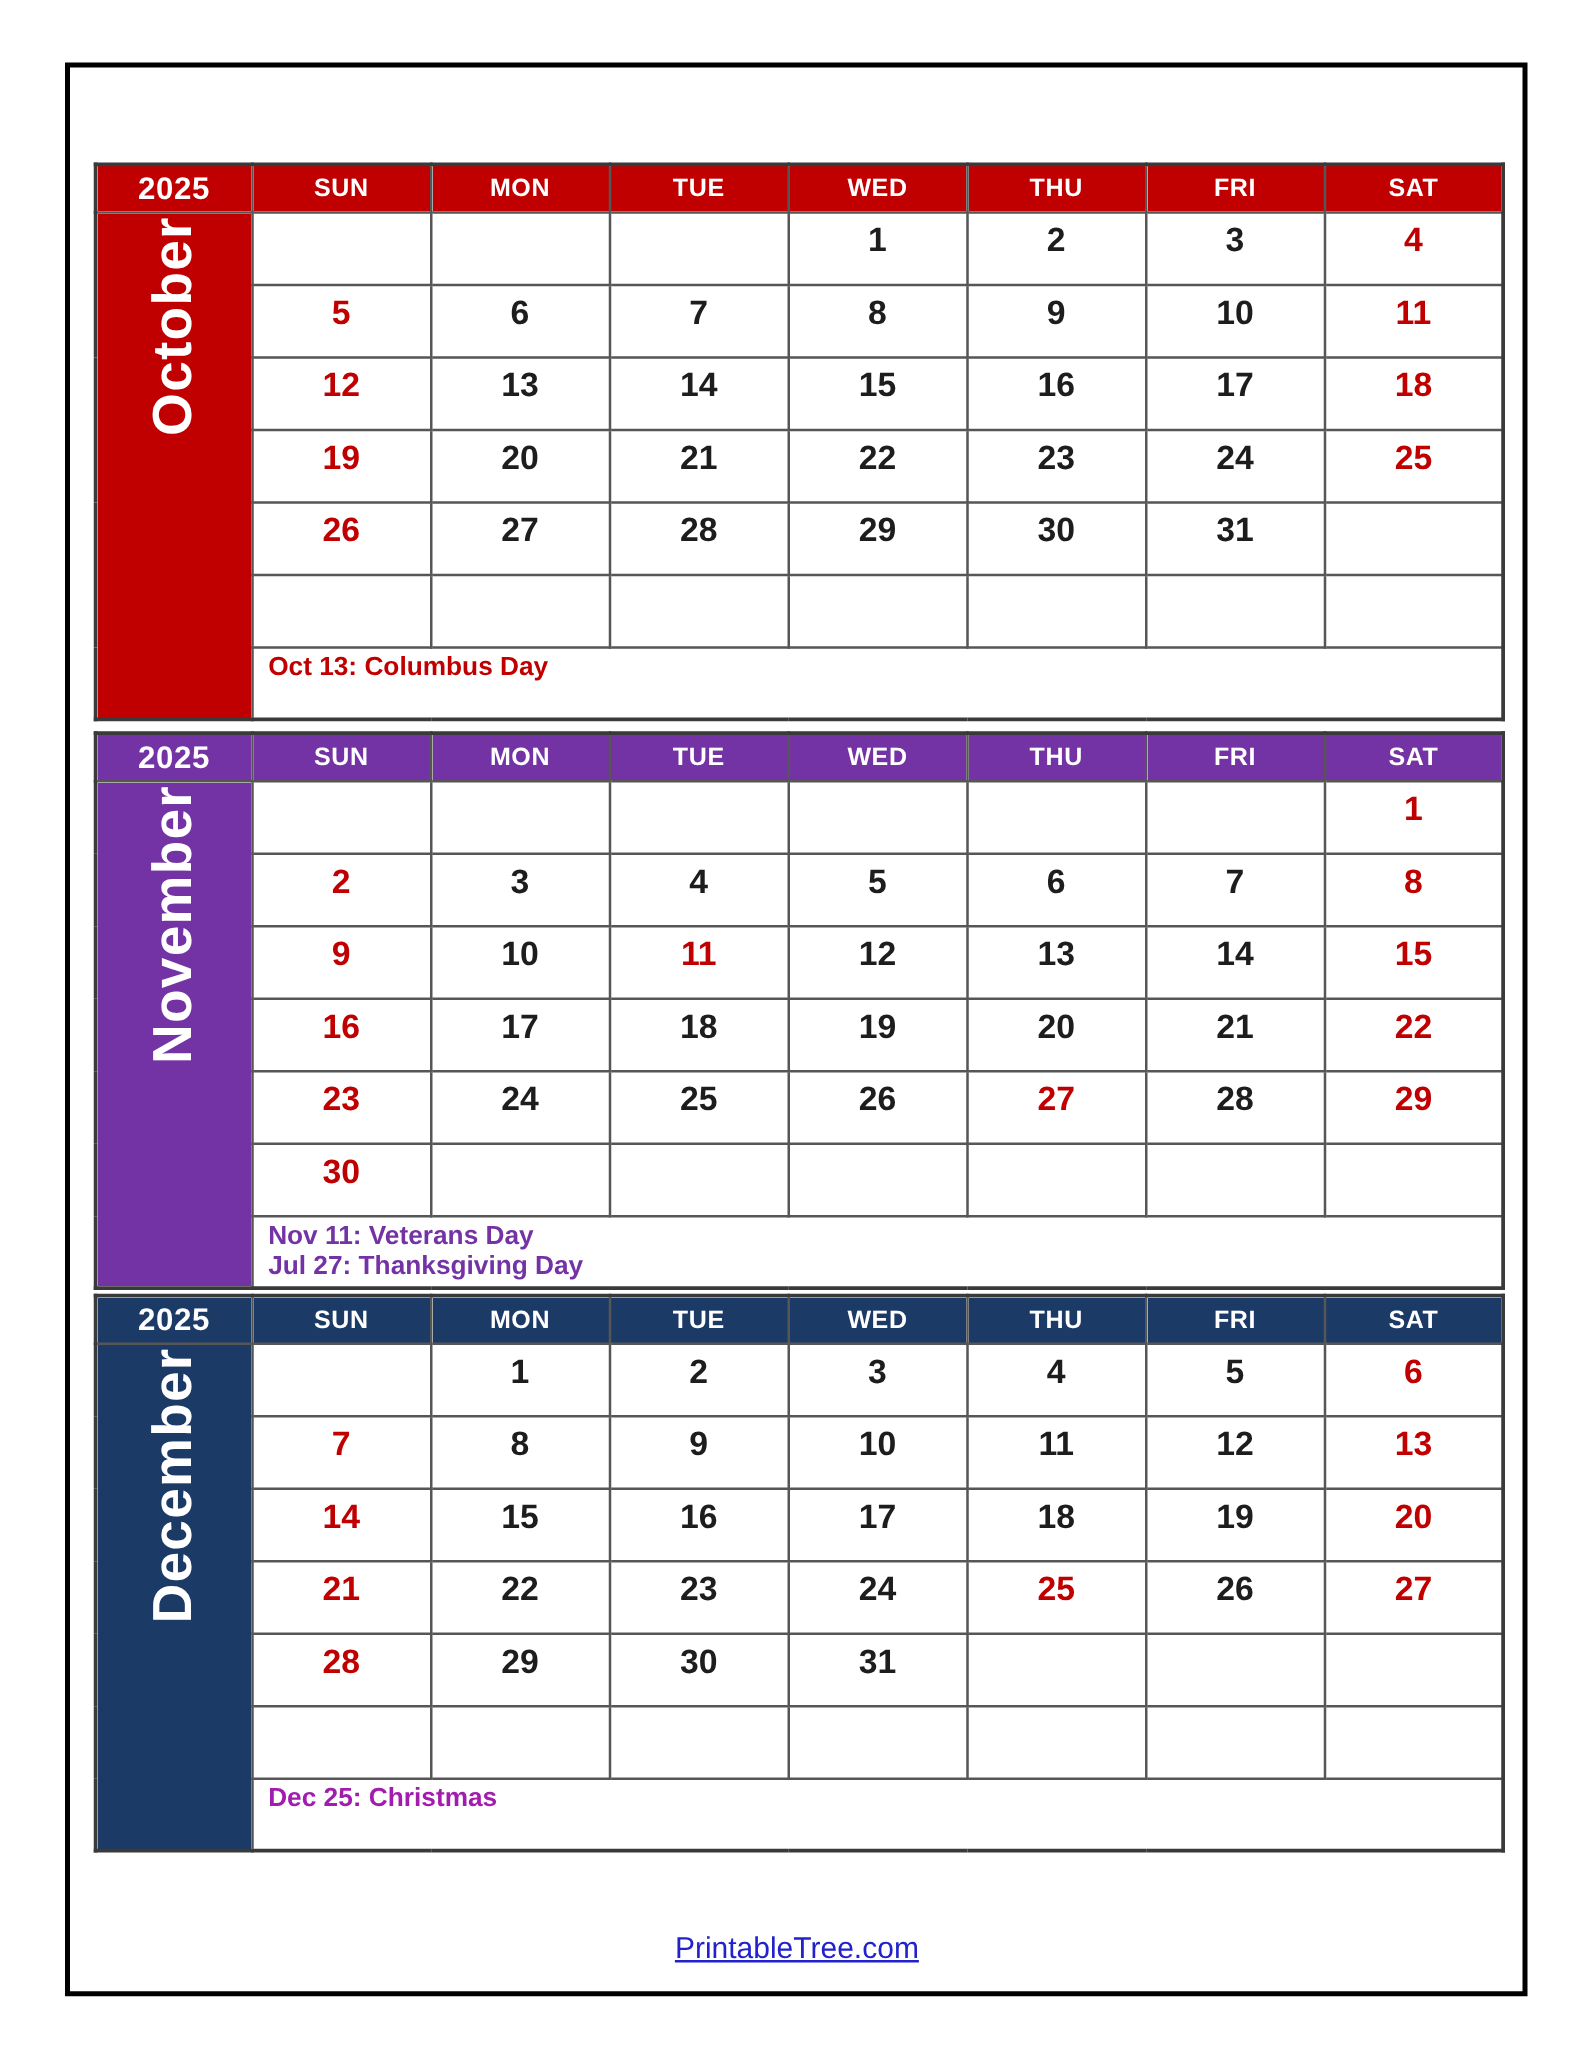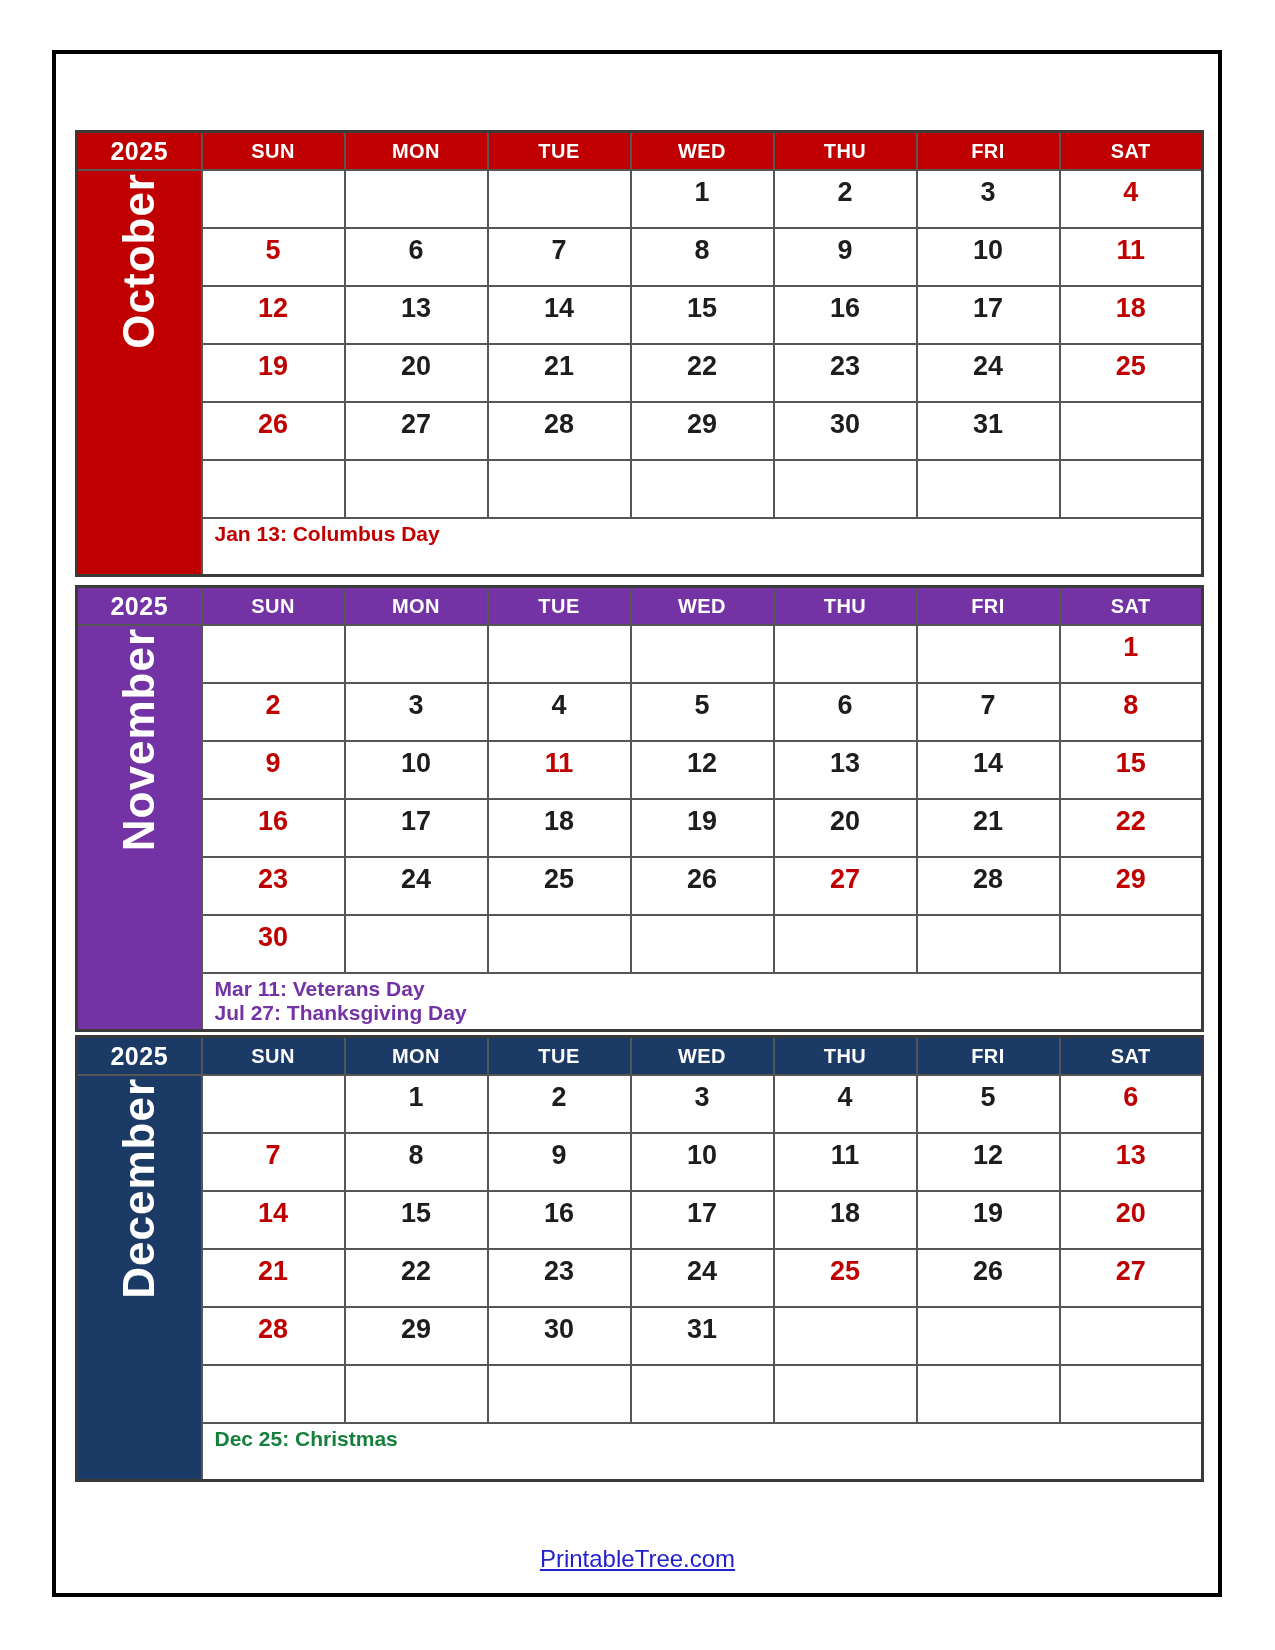--- a/index.html
+++ b/index.html
@@ -122,21 +122,21 @@
           <td style="color:#1d1d1d"></td>
           <td style="color:#1d1d1d"></td>
           <td style="color:#1d1d1d"></td>
           <td style="color:#1d1d1d"></td>
           <td style="color:#1d1d1d"></td>
           <td style="color:#1d1d1d"></td>
           <td style="color:#1d1d1d"></td>
         </tr>
         <tr class="holiday">
           <td colspan="7" style="color:#c00000">
-            <div>Jan 13: Columbus Day</div>
+            <div>Oct 13: Columbus Day</div>
           </td>
         </tr>
       </tbody>
     </table>
   <table class="month-table" style="top:585px">
       <colgroup>
         <col style="width:125px">
         <col style="width:143px">
         <col style="width:143px">
         <col style="width:143px">
@@ -208,21 +208,21 @@
           <td style="color:#c00000">30</td>
           <td style="color:#1d1d1d"></td>
           <td style="color:#1d1d1d"></td>
           <td style="color:#1d1d1d"></td>
           <td style="color:#1d1d1d"></td>
           <td style="color:#1d1d1d"></td>
           <td style="color:#1d1d1d"></td>
         </tr>
         <tr class="holiday">
           <td colspan="7" style="color:#7333a5">
-            <div>Mar 11: Veterans Day</div>
+            <div>Nov 11: Veterans Day</div>
             <div>Jul 27: Thanksgiving Day</div>
           </td>
         </tr>
       </tbody>
     </table>
   <table class="month-table" style="top:1035px">
       <colgroup>
         <col style="width:125px">
         <col style="width:143px">
         <col style="width:143px">
@@ -294,21 +294,21 @@
         <tr class="week">
           <td style="color:#1d1d1d"></td>
           <td style="color:#1d1d1d"></td>
           <td style="color:#1d1d1d"></td>
           <td style="color:#1d1d1d"></td>
           <td style="color:#1d1d1d"></td>
           <td style="color:#1d1d1d"></td>
           <td style="color:#1d1d1d"></td>
         </tr>
         <tr class="holiday">
-          <td colspan="7" style="color:#15803d">
+          <td colspan="7" style="color:#a21caf">
             <div>Dec 25: Christmas</div>
           </td>
         </tr>
       </tbody>
     </table>
 
   <div class="footer">
     <a style="color: rgb(34, 34, 204);">PrintableTree.com</a>
   </div>
 </div>

